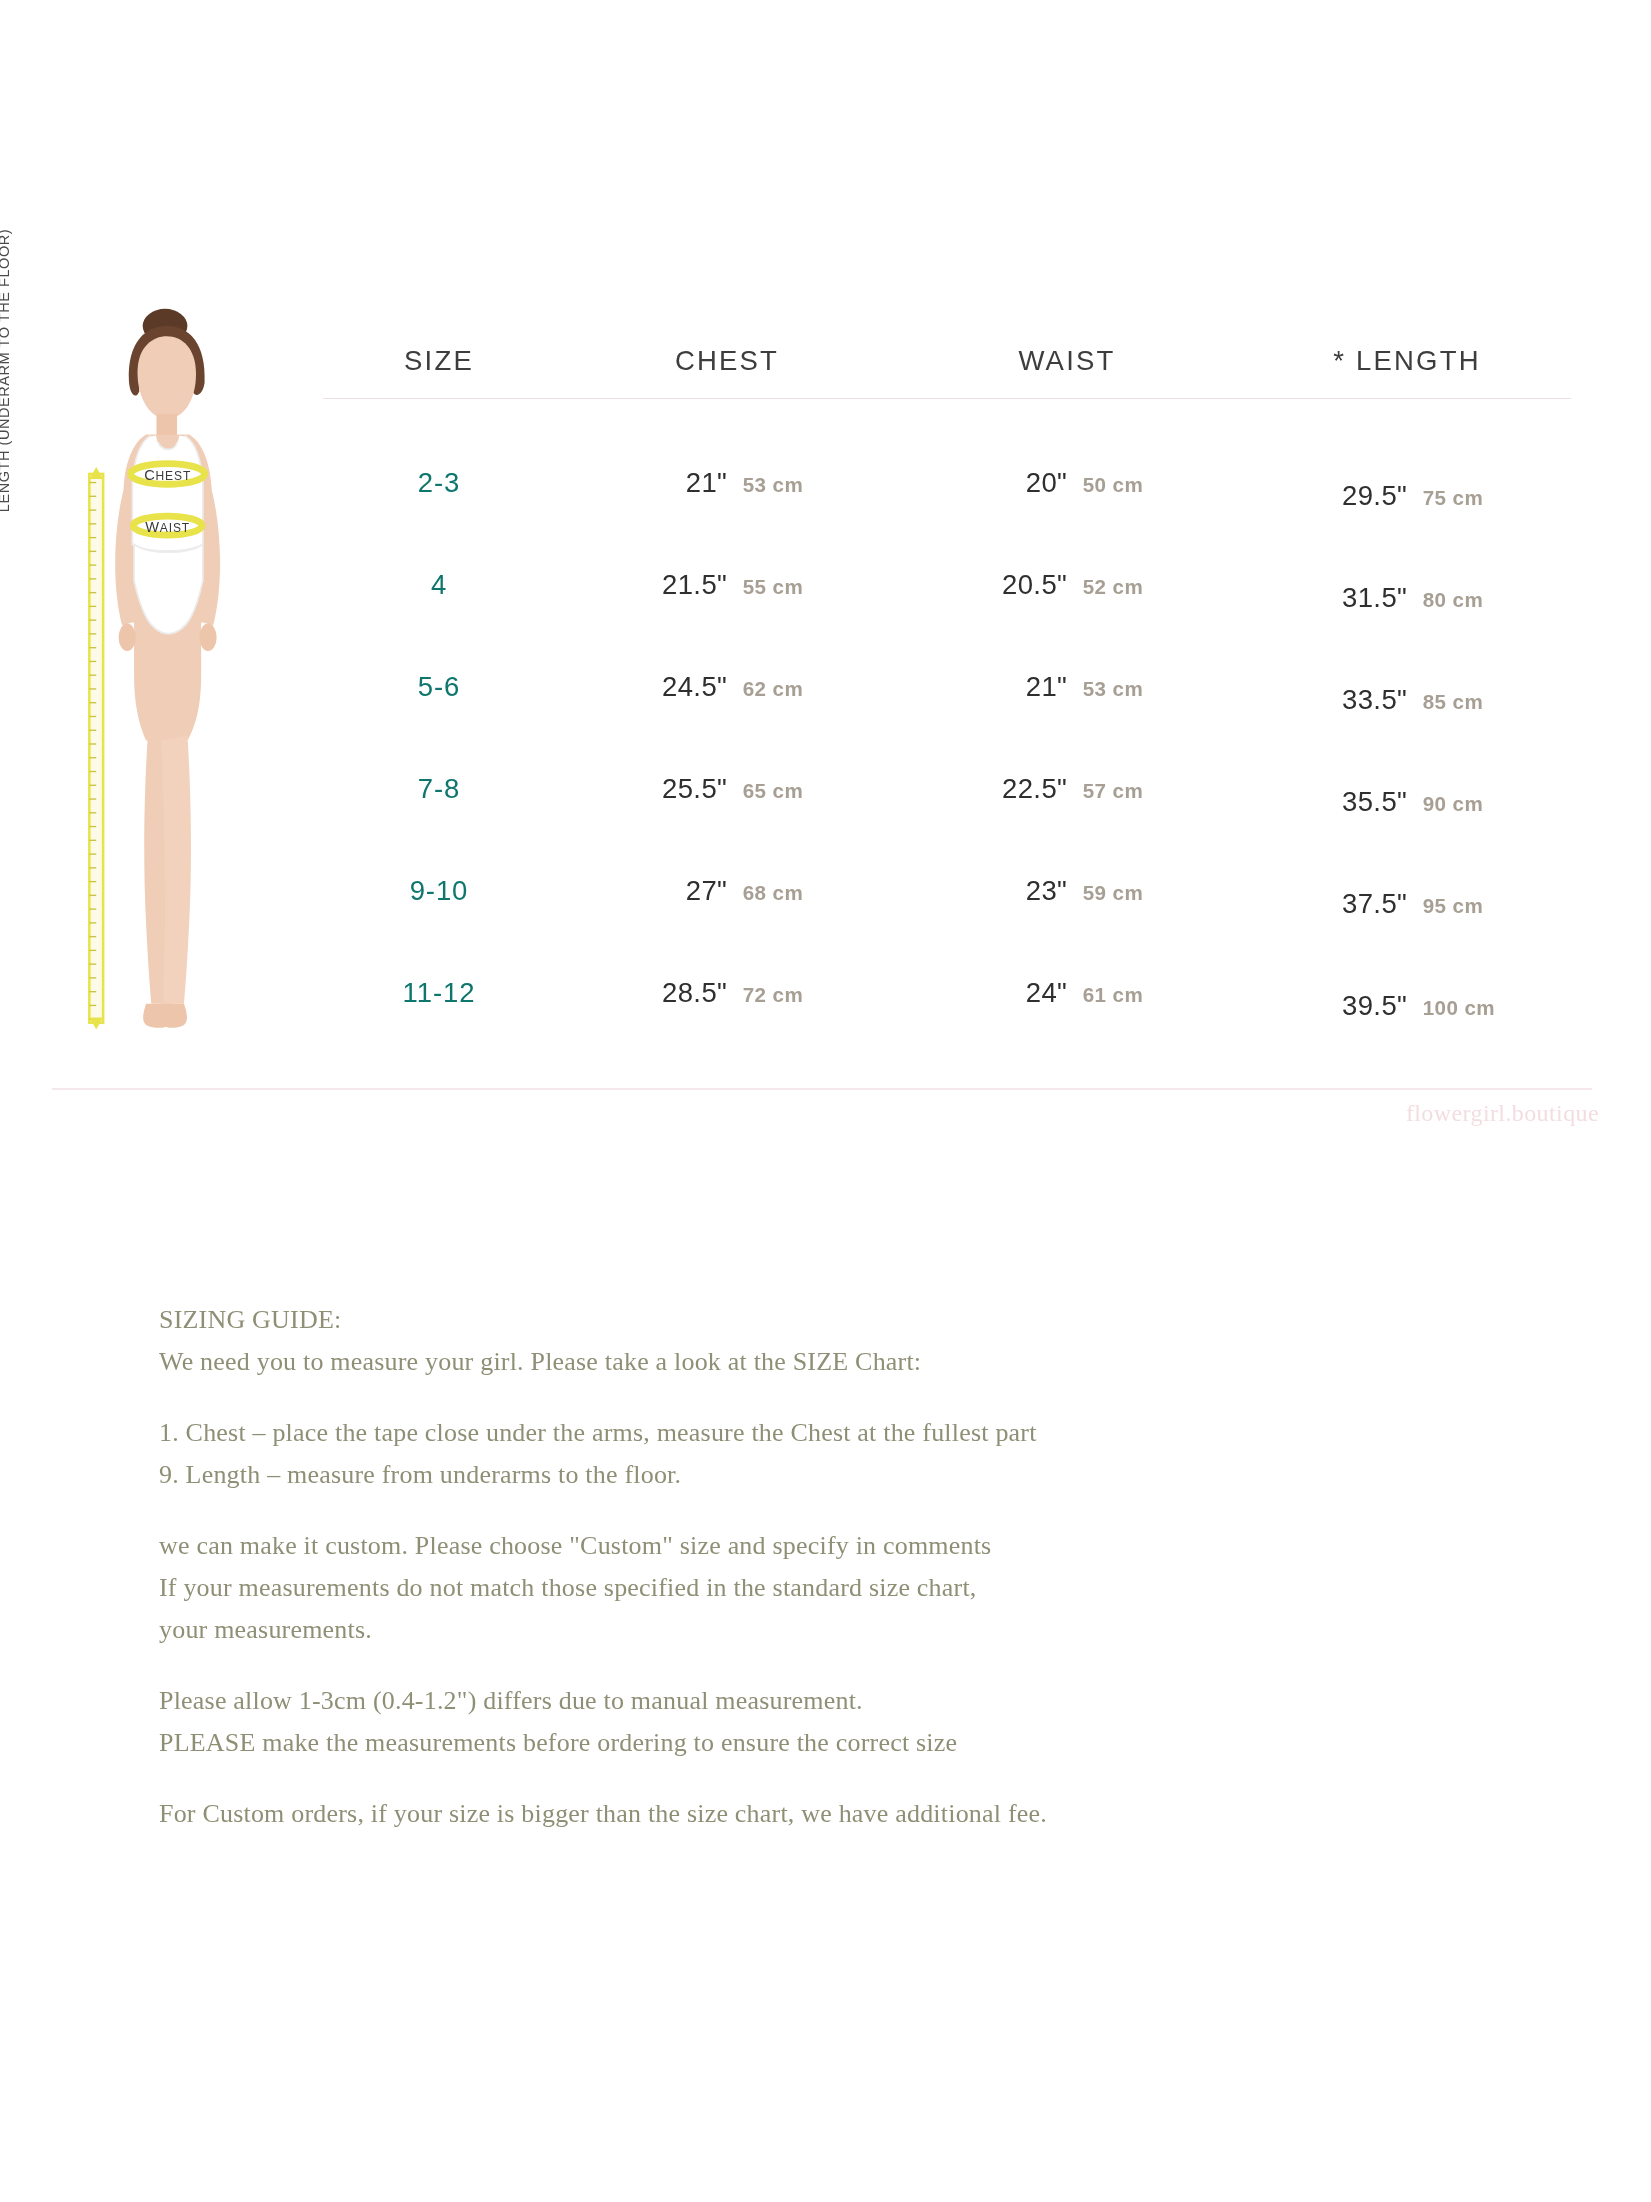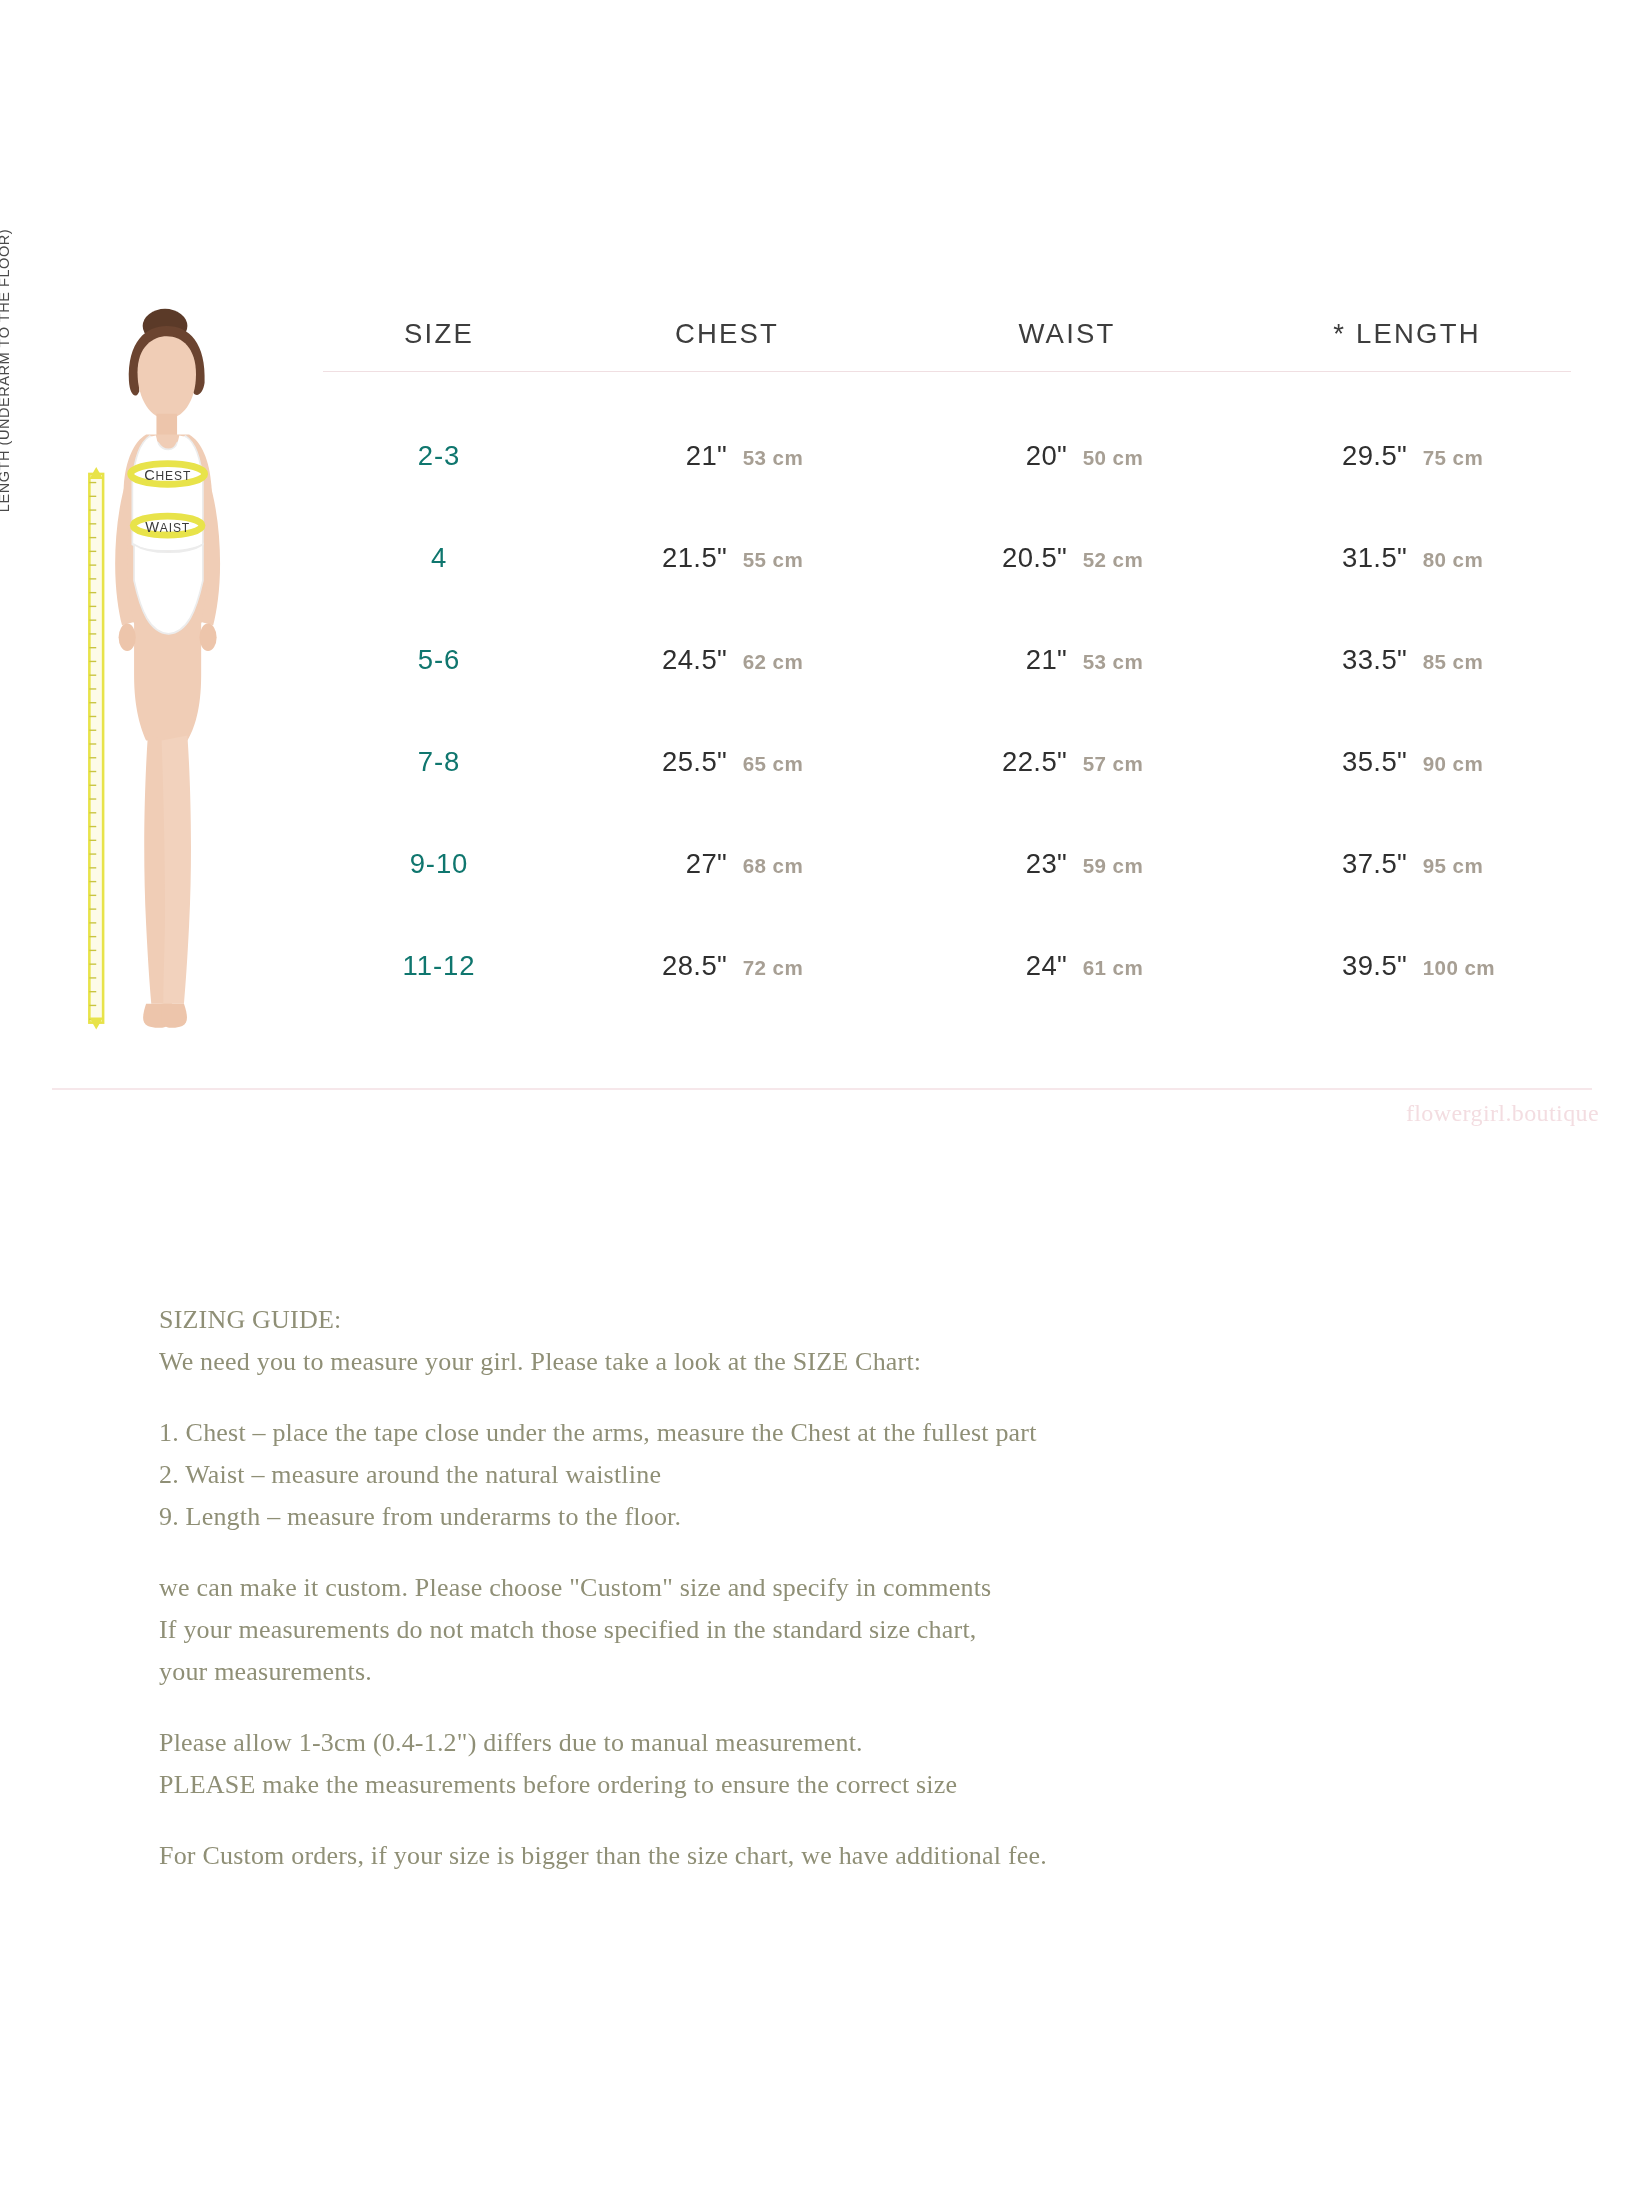--- a/index.html
+++ b/index.html
@@ -52,21 +52,21 @@
     display: flex;
     align-items: flex-end;
     padding-bottom: 20.6px;
   }
   .col {
     box-sizing: border-box;
   }
   .col-size   { width: 232px; text-align: center; }
   .col-chest  { width: 344px; text-align: center; }
   .col-waist  { width: 336px; text-align: center; }
-  .col-length { width: 344px; text-align: center; }
+  .col-length { width: 344px; text-align: center; margin-top: 27px; }
 
   .th {
     font-size: 27.5px;
     letter-spacing: 2.2px;
     color: #3d3d3d;
     font-weight: 400;
   }
   .hr-top {
     height: 1.7px;
     background: #f0dfe2;
@@ -388,21 +388,20 @@
 
 <div class="hr-bottom"></div>
 
 <div class="brand">flowergirl.boutique</div>
 
 <div class="guide">
   <p>SIZING GUIDE:</p>
   <p>We need you to measure your girl. Please take a look at the SIZE Chart:</p>
   <div class="gap"></div>
   <p>1. Chest – place the tape close under the arms, measure the Chest at the fullest part</p>
-  <p>2. Waist – measure around the natural waistline</p>
   <p>9. Length – measure from underarms to the floor.</p>
   <div class="gap"></div>
   <p>we can make it custom. Please choose "Custom" size and specify in comments</p>
   <p>If your measurements do not match those specified in the standard size chart,</p>
   <p>your measurements.</p>
   <div class="gap"></div>
   <p>Please allow 1-3cm (0.4-1.2") differs due to manual measurement.</p>
   <p>PLEASE make the measurements before ordering to ensure the correct size</p>
   <div class="gap"></div>
   <p>For Custom orders, if your size is bigger than the size chart, we have additional fee.</p>

